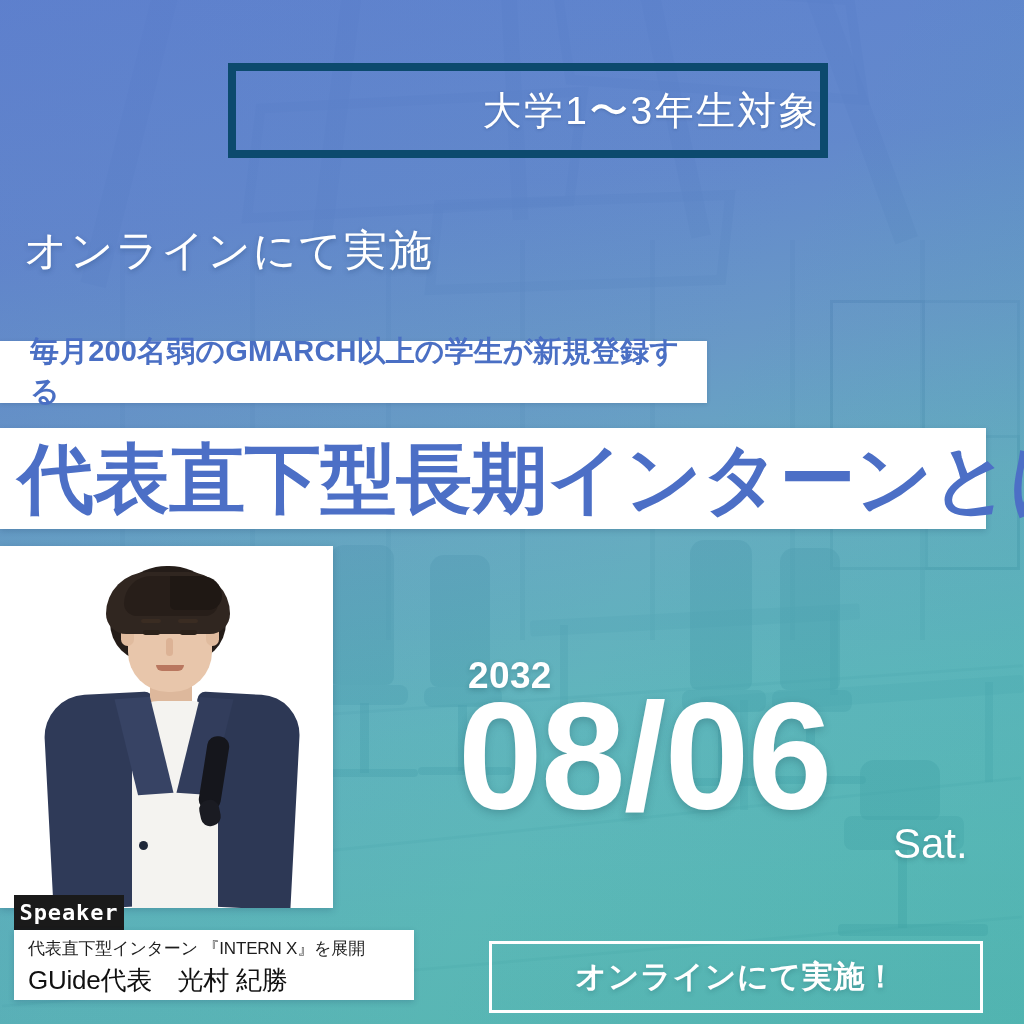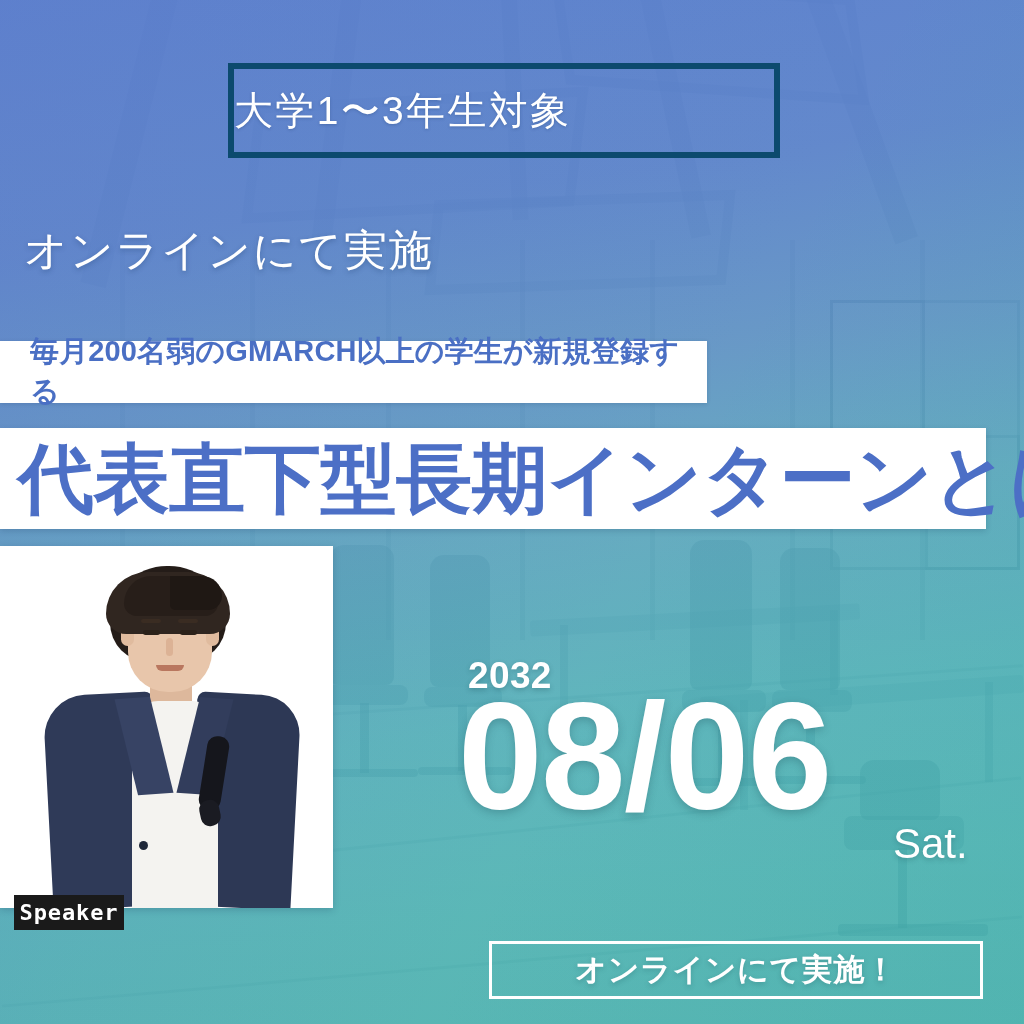--- a/index.html
+++ b/index.html
@@ -66,23 +66,23 @@
       rgba(92,122,200,.30) 0%,
       rgba(92,130,195,.10) 35%,
       rgba(60,170,170,.00) 60%,
       rgba(50,170,165,.18) 100%);
   }
 
   
   .layer{position:absolute;inset:0;}
 
   .badge-top{
-    position:absolute;left:228px;top:63px;width:552px;height:95px;
-    border:6px solid #0c4a6e;
-    display:flex;align-items:center;justify-content:flex-start;
+    position:absolute;left:228px;top:63px;width:600px;height:95px;
+    border:8px solid #0c4a6e;
+    display:flex;align-items:center;justify-content:flex-end;
   }
   .badge-top span{
     color:#fff;font-size:39px;letter-spacing:.06em;font-weight:400;
     text-shadow:0 1px 3px rgba(30,60,110,.30);
   }
 
   .seminar{
     position:absolute;left:24px;top:222px;
     color:#fff;font-size:43px;font-weight:400;letter-spacing:.04em;
     text-shadow:0 2px 5px rgba(30,60,110,.35);
@@ -169,21 +169,21 @@
     position:absolute;left:893px;top:820px;color:#fff;
     font-size:42px;font-weight:400;
     text-shadow:0 2px 5px rgba(20,70,80,.28);
   }
   .time{
     position:absolute;left:462px;top:853px;color:#fff;
     font-size:73px;font-weight:700;letter-spacing:-.005em;line-height:1;
     text-shadow:0 2px 7px rgba(20,70,80,.28);
   }
   .online-box{
-    position:absolute;left:489px;top:941px;width:494px;height:58px;
+    position:absolute;left:489px;top:941px;width:494px;height:72px;
     border:3px solid #fff;display:flex;align-items:center;justify-content:center;
   }
   .online-box span{
     color:#fff;font-size:31px;font-weight:700;letter-spacing:.02em;
     text-shadow:0 2px 5px rgba(20,70,80,.25);
   }
 </style>
 </head>
 <body>
 
@@ -300,20 +300,24 @@
         <div class="pt-shade"></div>
         <div class="pt-shade2"></div>
         <div class="pt-btn"></div>
       </div>
     </div>
 
     <div class="speaker-tag">
       <span>Speaker</span>
     </div>
 
+    <div class="speaker-box">
+      <div class="speaker-sub">代表直下型インターン 『INTERN X』を展開</div>
+      <div class="speaker-name">GUide代表　光村 紀勝</div>
+    </div>
 
     <div class="year">2032</div>
     <div class="date">08/06</div>
     <div class="dow">Sat.</div>
 
     <div class="online-box">
       <span>オンラインにて実施！</span>
     </div>
 
   </div>

